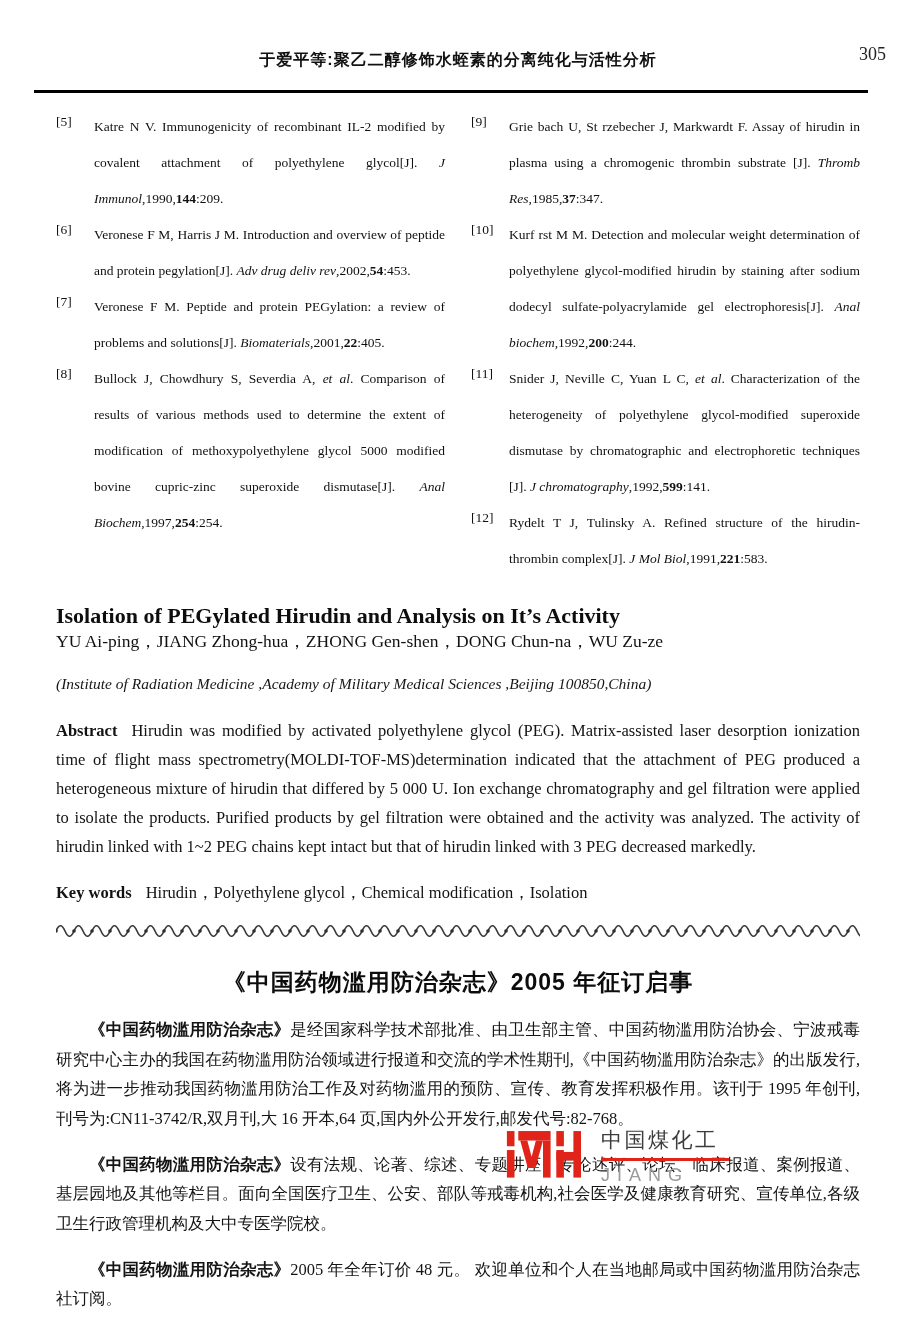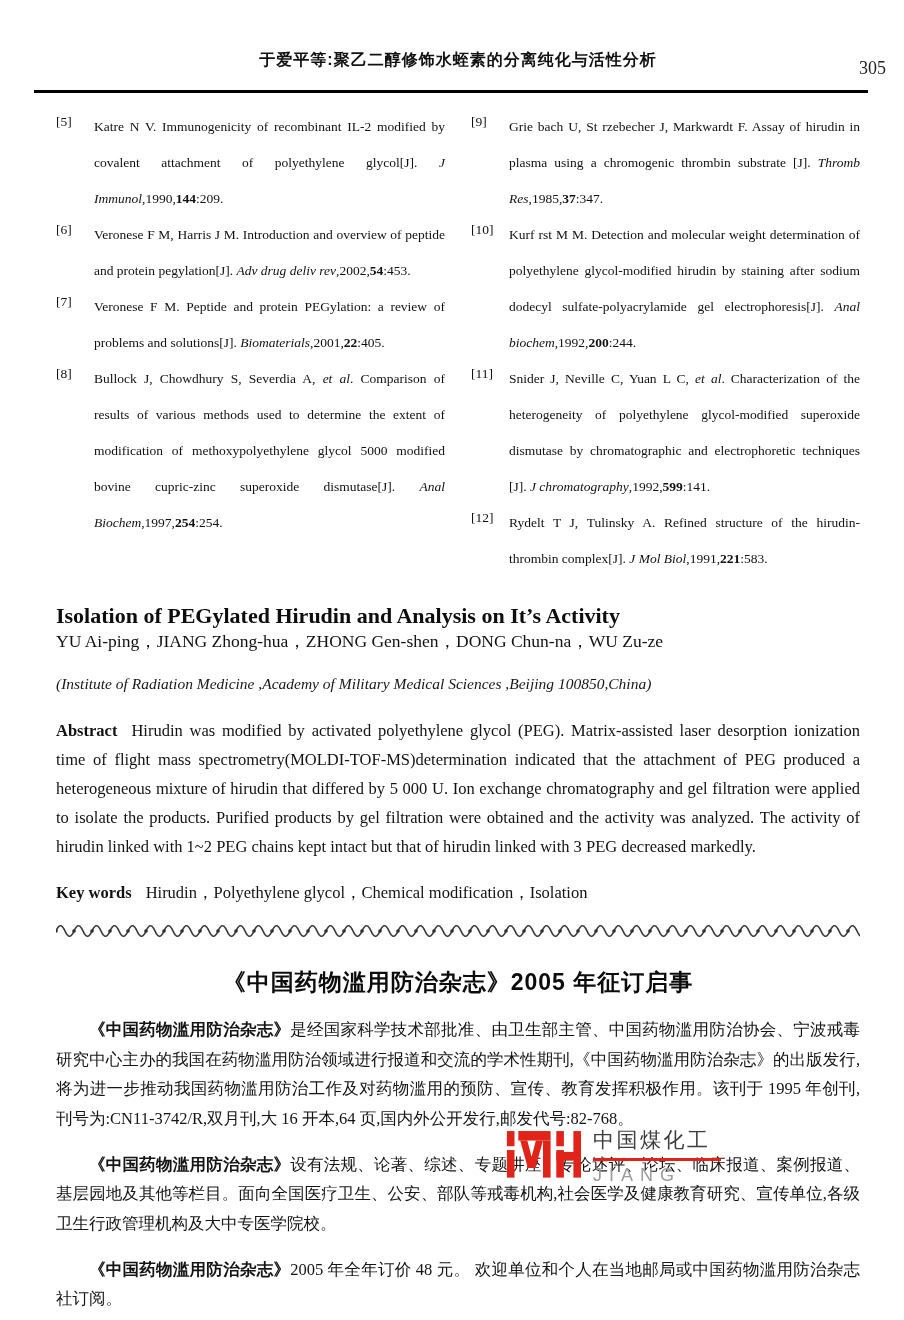--- a/index.html
+++ b/index.html
@@ -15,21 +15,21 @@
   .content{padding:0 44px 0 56px;}
 
   
   .hdr{position:relative;padding-top:50px;height:28px;}
   .hdr-title{
     text-align:center;
     font-family:"Liberation Sans","DejaVu Sans",sans-serif;
     font-weight:700;font-size:16px;letter-spacing:1px;color:#111;
   }
   .hdr-page{
-    position:absolute;right:18px;top:58px;
+    position:absolute;right:18px;top:44px;
     font-size:18px;color:#222;font-weight:400;
   }
   .rule{height:3px;background:#000;margin:12px 36px 0 34px;}
 
   
   .refs{display:flex;gap:26px;margin-top:16px;}
   .ref-col{flex:1;min-width:0;}
   .ref{display:flex;align-items:flex-start;}
   .ref-label{flex:0 0 38px;font-size:13.5px;line-height:26px;color:#111;}
   .ref-body{flex:1;font-size:13.5px;line-height:36px;text-align:justify;color:#111;}
@@ -57,21 +57,21 @@
   .notice-p{margin-top:0;font-size:16.5px;line-height:29.5px;text-align:justify;
     text-indent:2em;color:#141414;}
   .notice-body{margin-top:17px;}
   .notice-p .b{font-weight:700;}
 
   
   .contact{margin-top:33px;margin-left:32px;font-size:16.5px;line-height:29.5px;color:#141414;}
   .contact div{white-space:pre-wrap;}
 
   
-  .logo{position:absolute;left:505px;top:1122px;display:flex;align-items:flex-start;gap:12px;}
+  .logo{position:absolute;left:505px;top:1122px;display:flex;align-items:flex-start;gap:20px;}
   .logo-mark svg{display:block;}
   .logo-txt{display:flex;flex-direction:column;padding-top:4px;}
   .logo-cn{font-family:"Liberation Sans","DejaVu Sans",sans-serif;
     font-size:21px;letter-spacing:2.5px;font-weight:500;}
   .logo-rule{height:3px;margin-top:4px;width:128px;}
   .logo-en{margin-top:4px;font-family:"Liberation Sans","DejaVu Sans",sans-serif;
     font-size:18px;letter-spacing:7px;font-weight:400;}
 </style>
 </head>
 <body>

